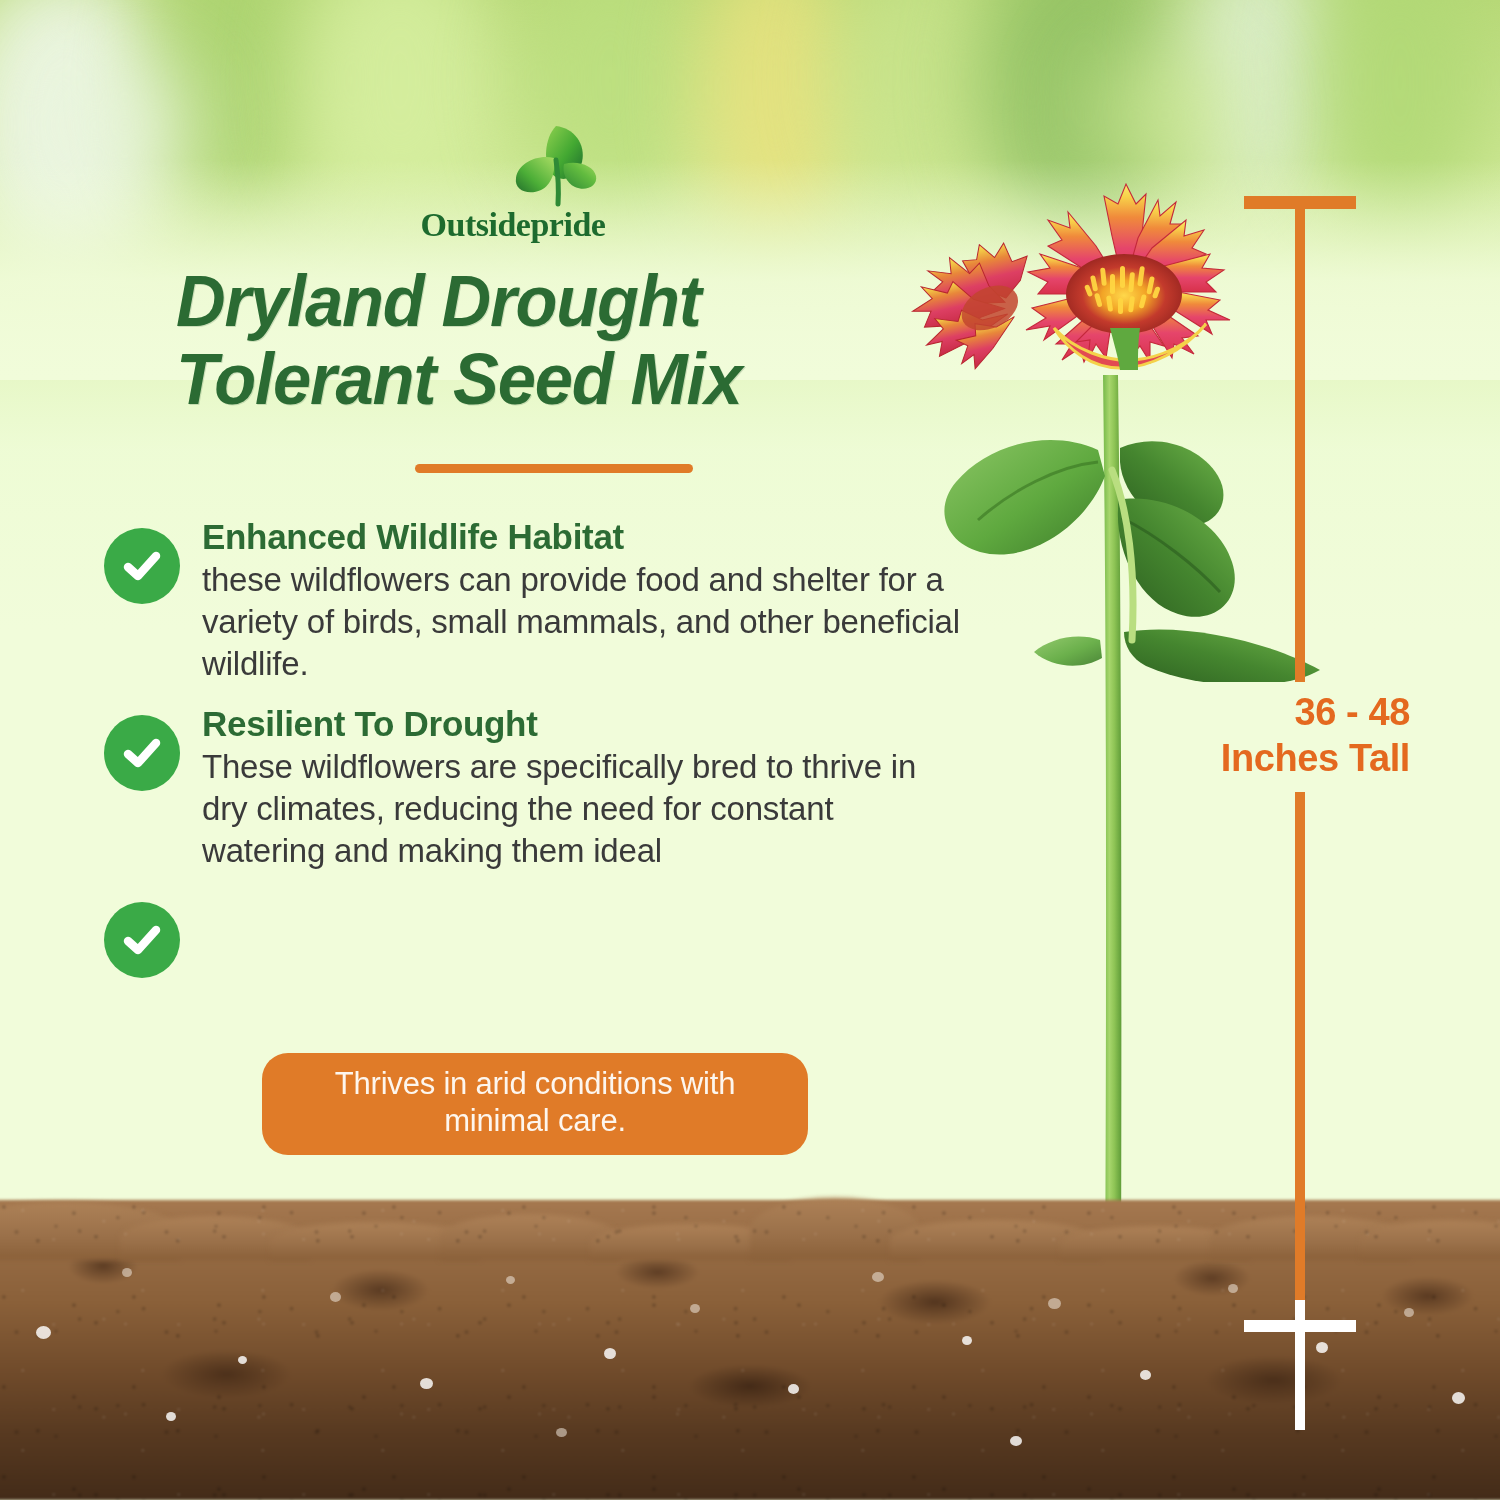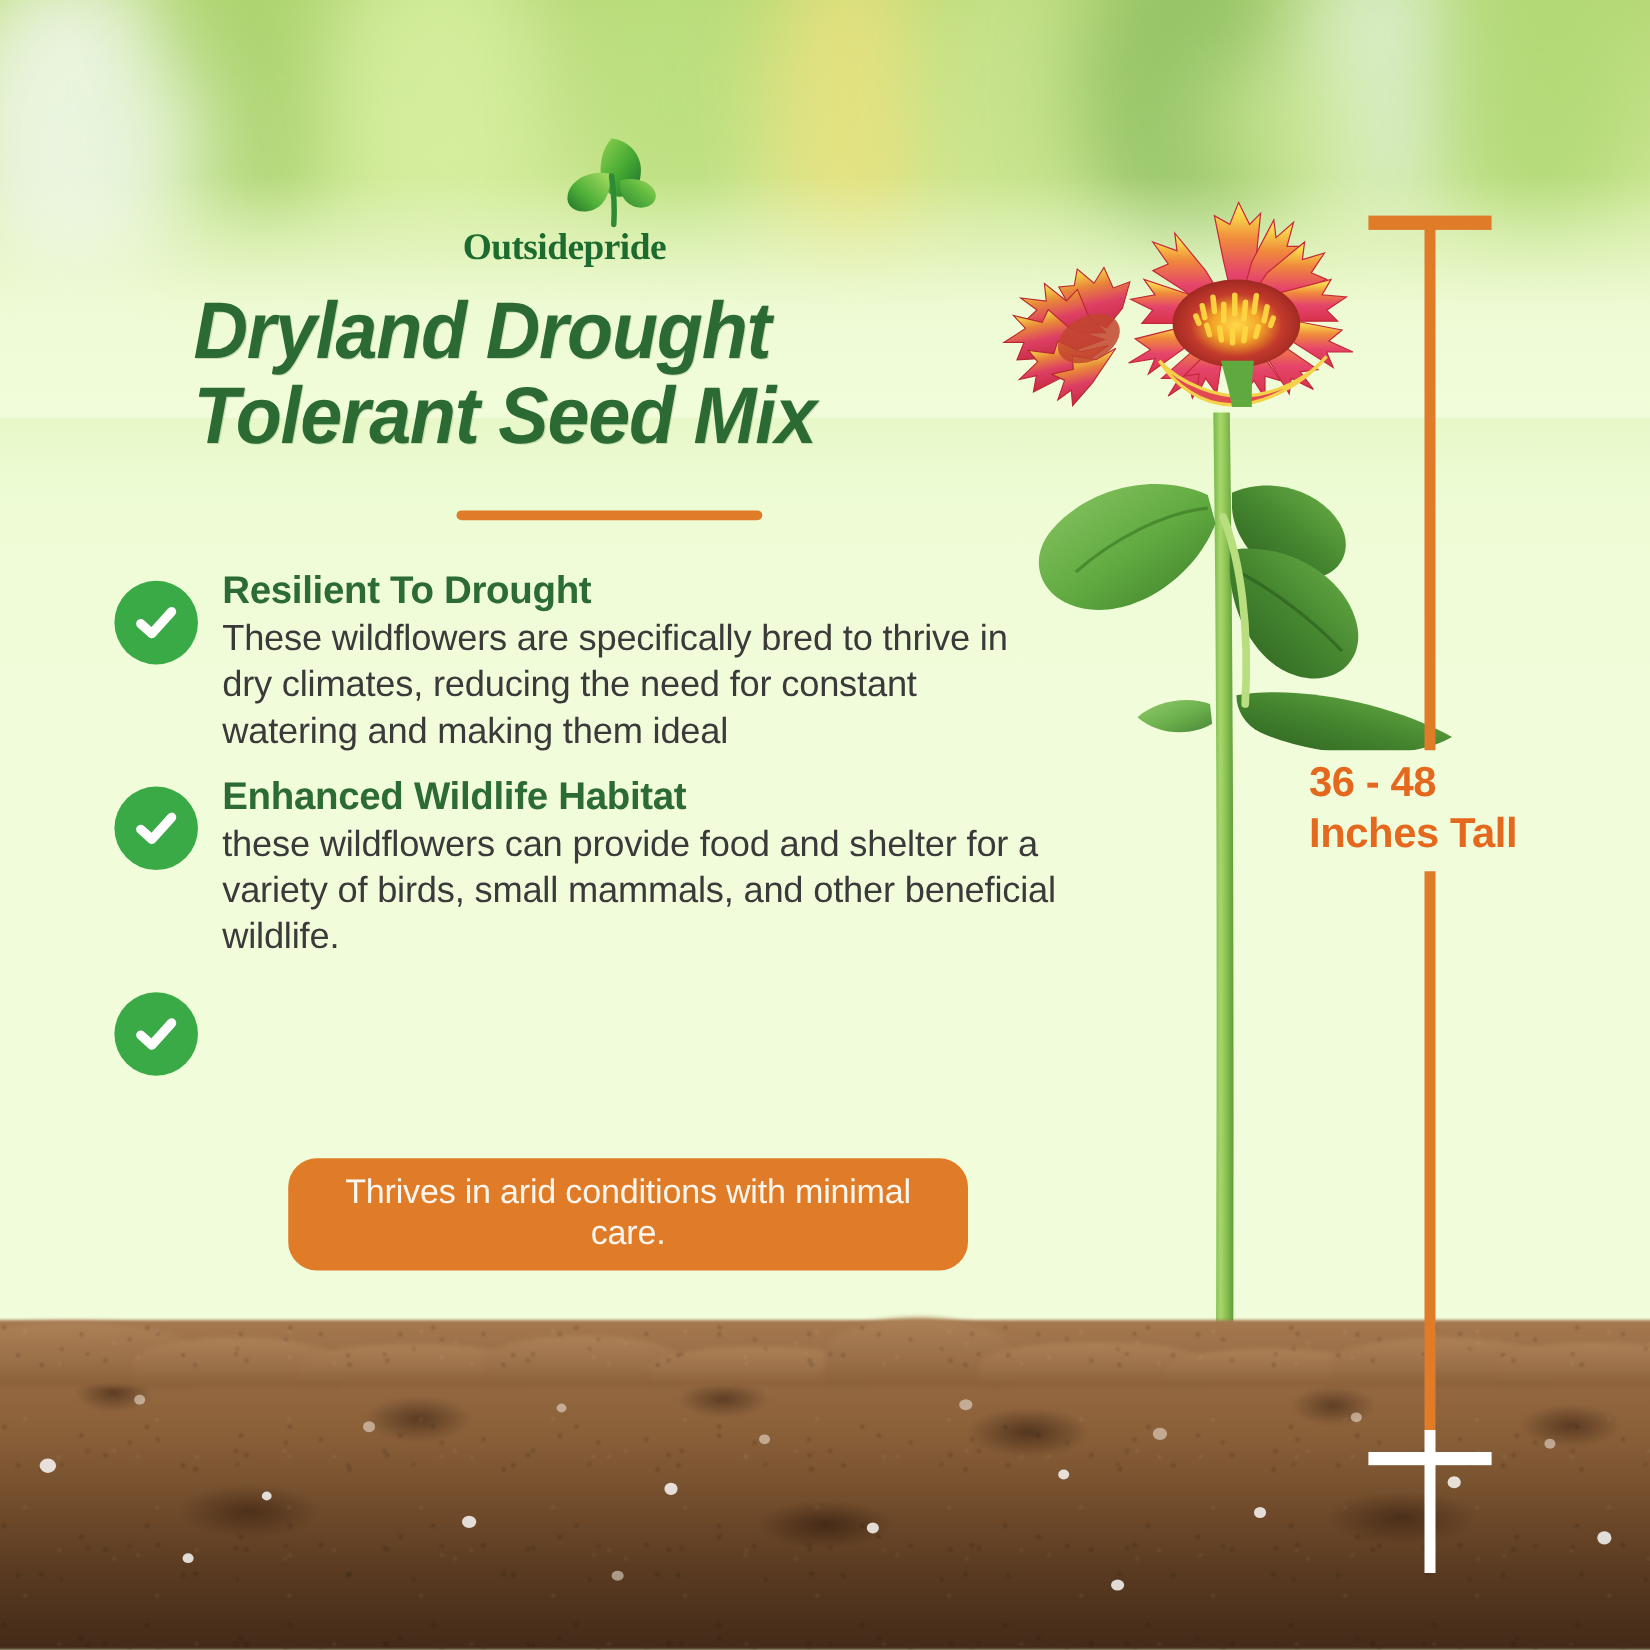--- a/index.html
+++ b/index.html
@@ -215,21 +215,21 @@
     line-height: 1.27;
     letter-spacing: -0.2px;
     max-width: 760px;
   }
 
   
   .cta {
     position: absolute;
     left: 262px;
     top: 1053px;
-    width: 618px;
+    width: 546px;
     padding: 12px 20px 16px;
     box-sizing: border-box;
     border-radius: 26px;
     background: #e07b28;
     color: #fdf6ee;
     font-size: 31px;
     line-height: 1.2;
     text-align: center;
     letter-spacing: -0.2px;
   }
@@ -258,21 +258,21 @@
     position: absolute;
     left: -56px; top: 1124px;
     width: 112px; height: 12px;
     background: #ffffff;
   }
   .ruler-label {
     position: absolute;
     left: -110px;
     top: 494px;
     width: 220px;
-    text-align: left;
+    text-align: right;
     color: #e4691f;
     font-size: 38px;
     font-weight: 700;
     line-height: 1.2;
     letter-spacing: -0.4px;
   }
   .ruler-label .gap { display: block; }
   .ruler-label-bg {
     position: absolute;
     left: -112px; top: 486px;
@@ -341,34 +341,34 @@
 
   <div class="features">
 
     <div class="feature">
       <div class="check-badge">
         <svg viewBox="0 0 46 46" xmlns="http://www.w3.org/2000/svg">
           <path d="M9 24 L19 33 L37 13" stroke="#ffffff" stroke-width="8.5" fill="none" stroke-linecap="round" stroke-linejoin="round"></path>
         </svg>
       </div>
       <div class="feature-text">
-        <div class="feature-title">Resilient To Drought</div>
-        <div class="feature-body">These wildflowers are specifically bred to thrive in dry climates, reducing the need for constant watering and making them ideal</div>
+        <div class="feature-title">Enhanced Wildlife Habitat</div>
+        <div class="feature-body">these wildflowers can provide food and shelter for a variety of birds, small mammals, and other beneficial wildlife.</div>
       </div>
     </div>
 
     <div class="feature">
       <div class="check-badge">
         <svg viewBox="0 0 46 46" xmlns="http://www.w3.org/2000/svg">
           <path d="M9 24 L19 33 L37 13" stroke="#ffffff" stroke-width="8.5" fill="none" stroke-linecap="round" stroke-linejoin="round"></path>
         </svg>
       </div>
       <div class="feature-text">
-        <div class="feature-title">Enhanced Wildlife Habitat</div>
-        <div class="feature-body">these wildflowers can provide food and shelter for a variety of birds, small mammals, and other beneficial wildlife.</div>
+        <div class="feature-title">Resilient To Drought</div>
+        <div class="feature-body">These wildflowers are specifically bred to thrive in dry climates, reducing the need for constant watering and making them ideal</div>
       </div>
     </div>
 
     <div class="feature">
       <div class="check-badge">
         <svg viewBox="0 0 46 46" xmlns="http://www.w3.org/2000/svg">
           <path d="M9 24 L19 33 L37 13" stroke="#ffffff" stroke-width="8.5" fill="none" stroke-linecap="round" stroke-linejoin="round"></path>
         </svg>
       </div>
     </div>

